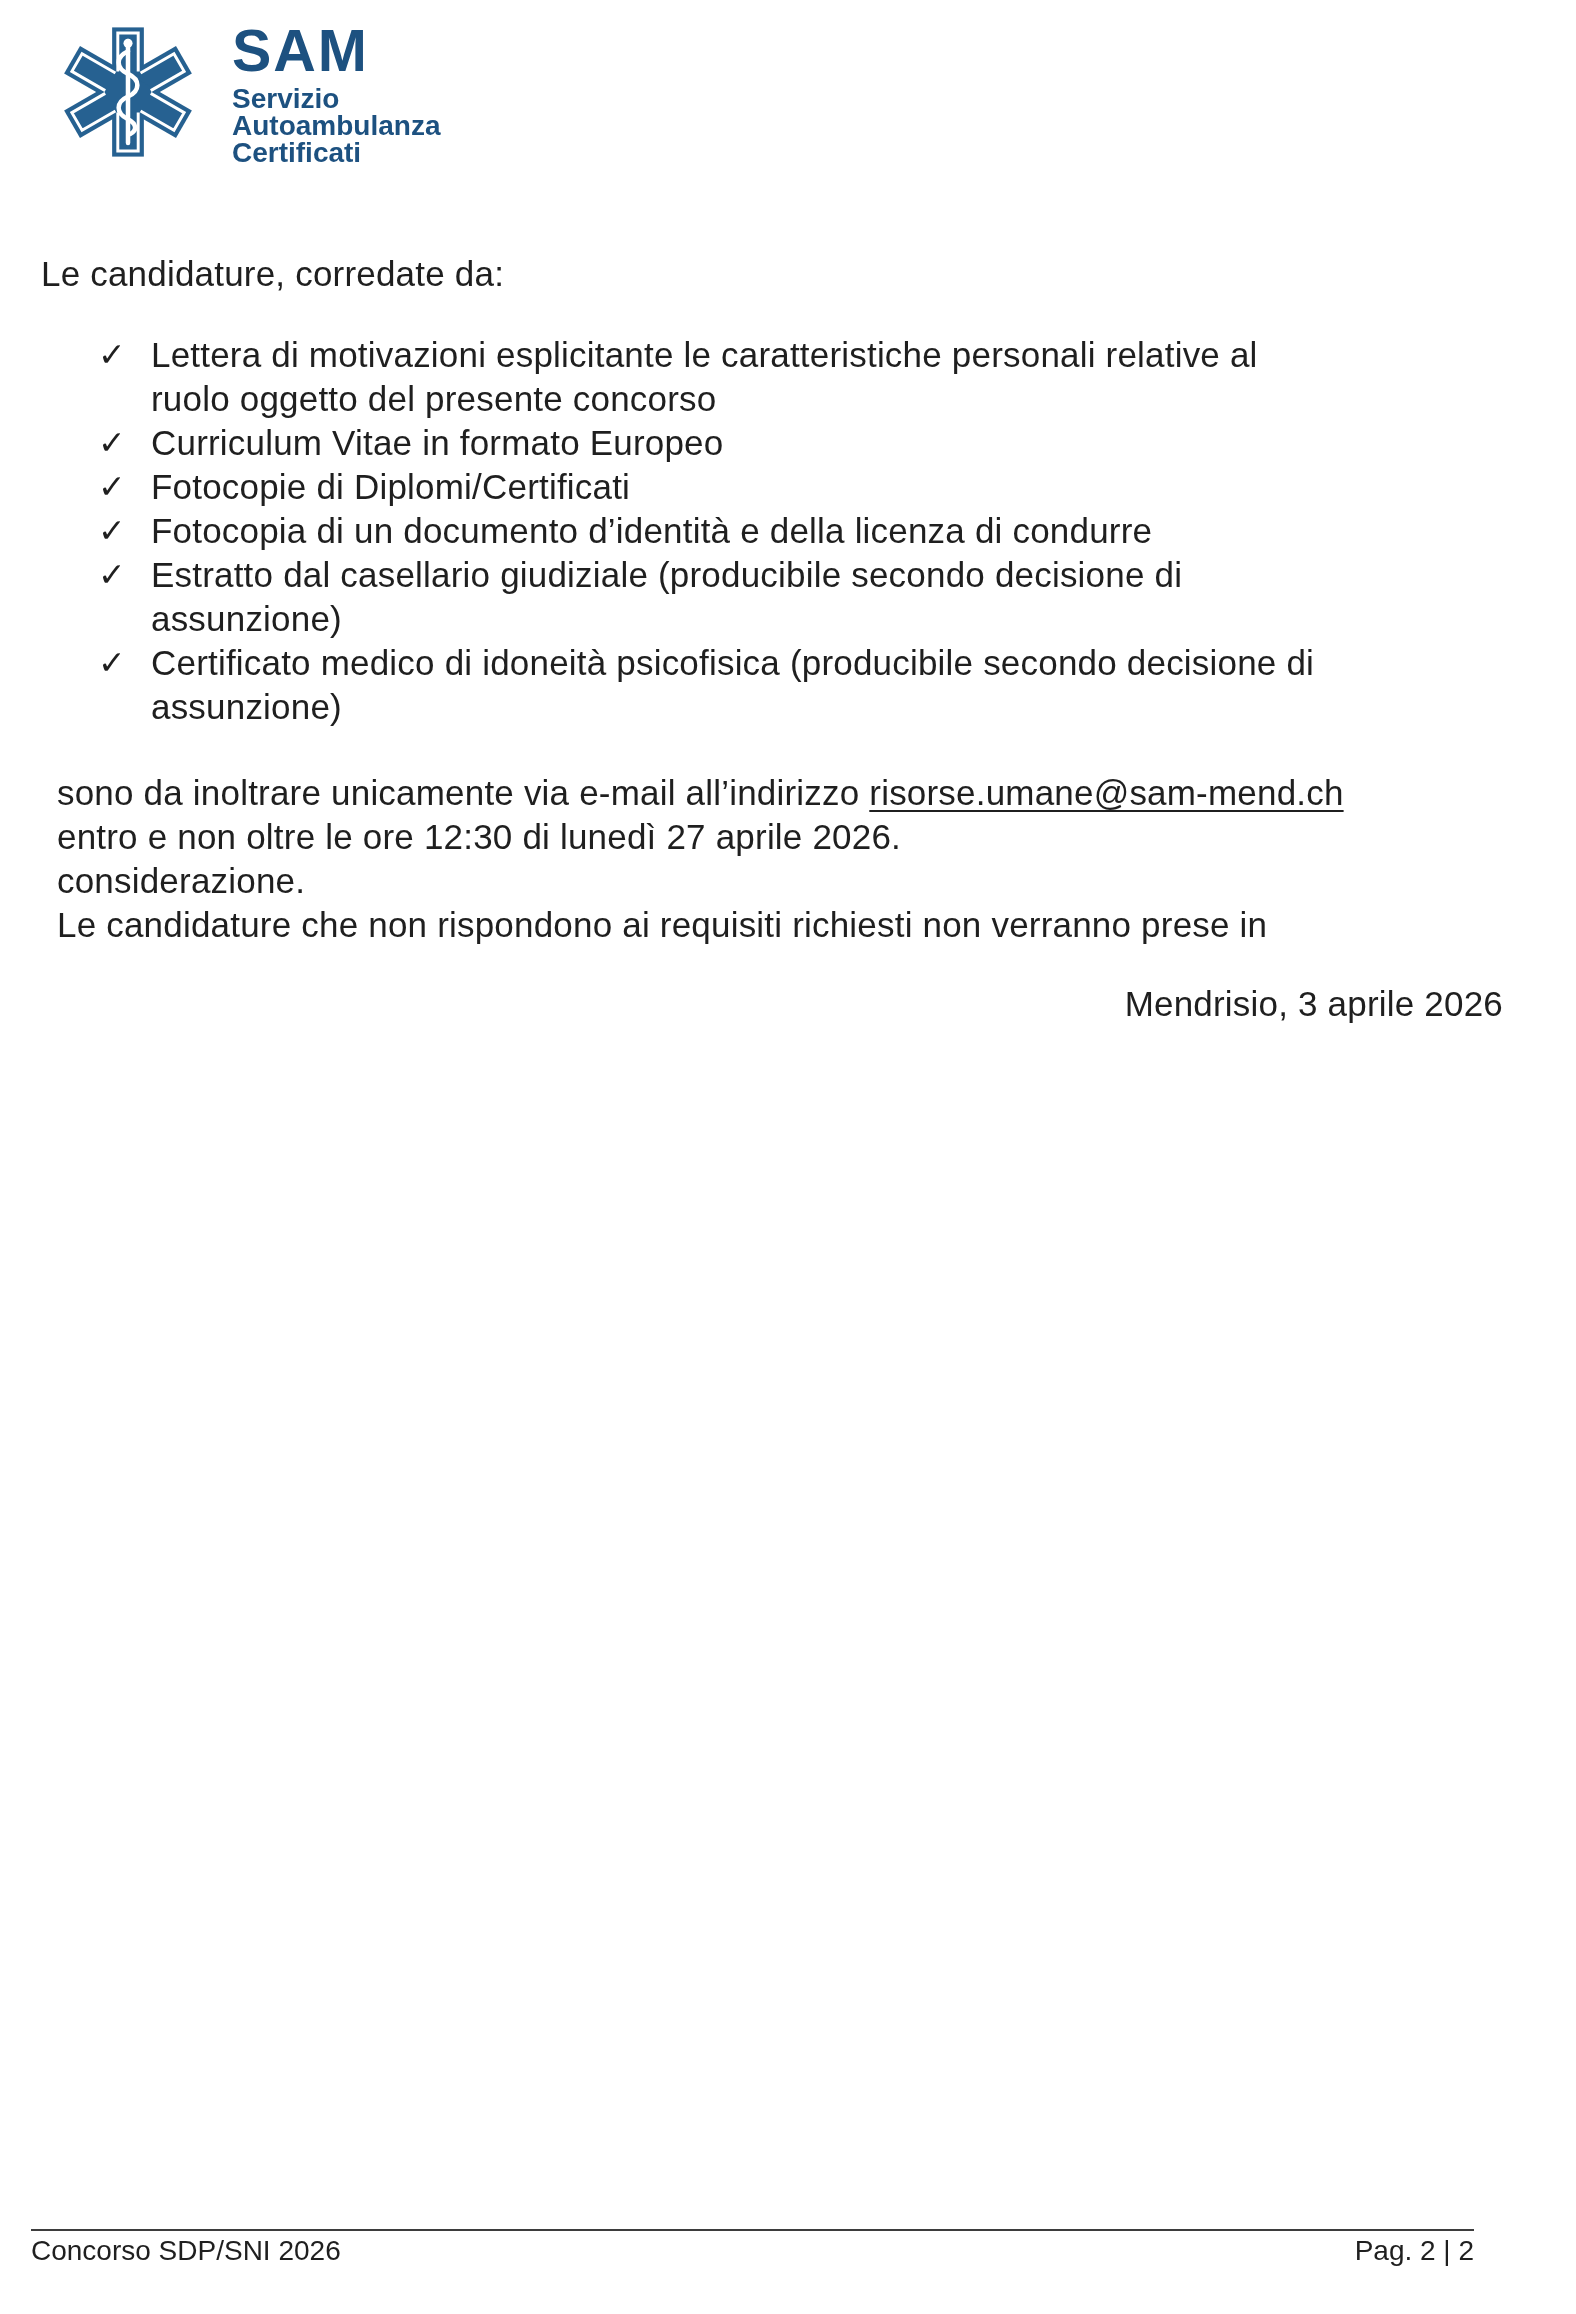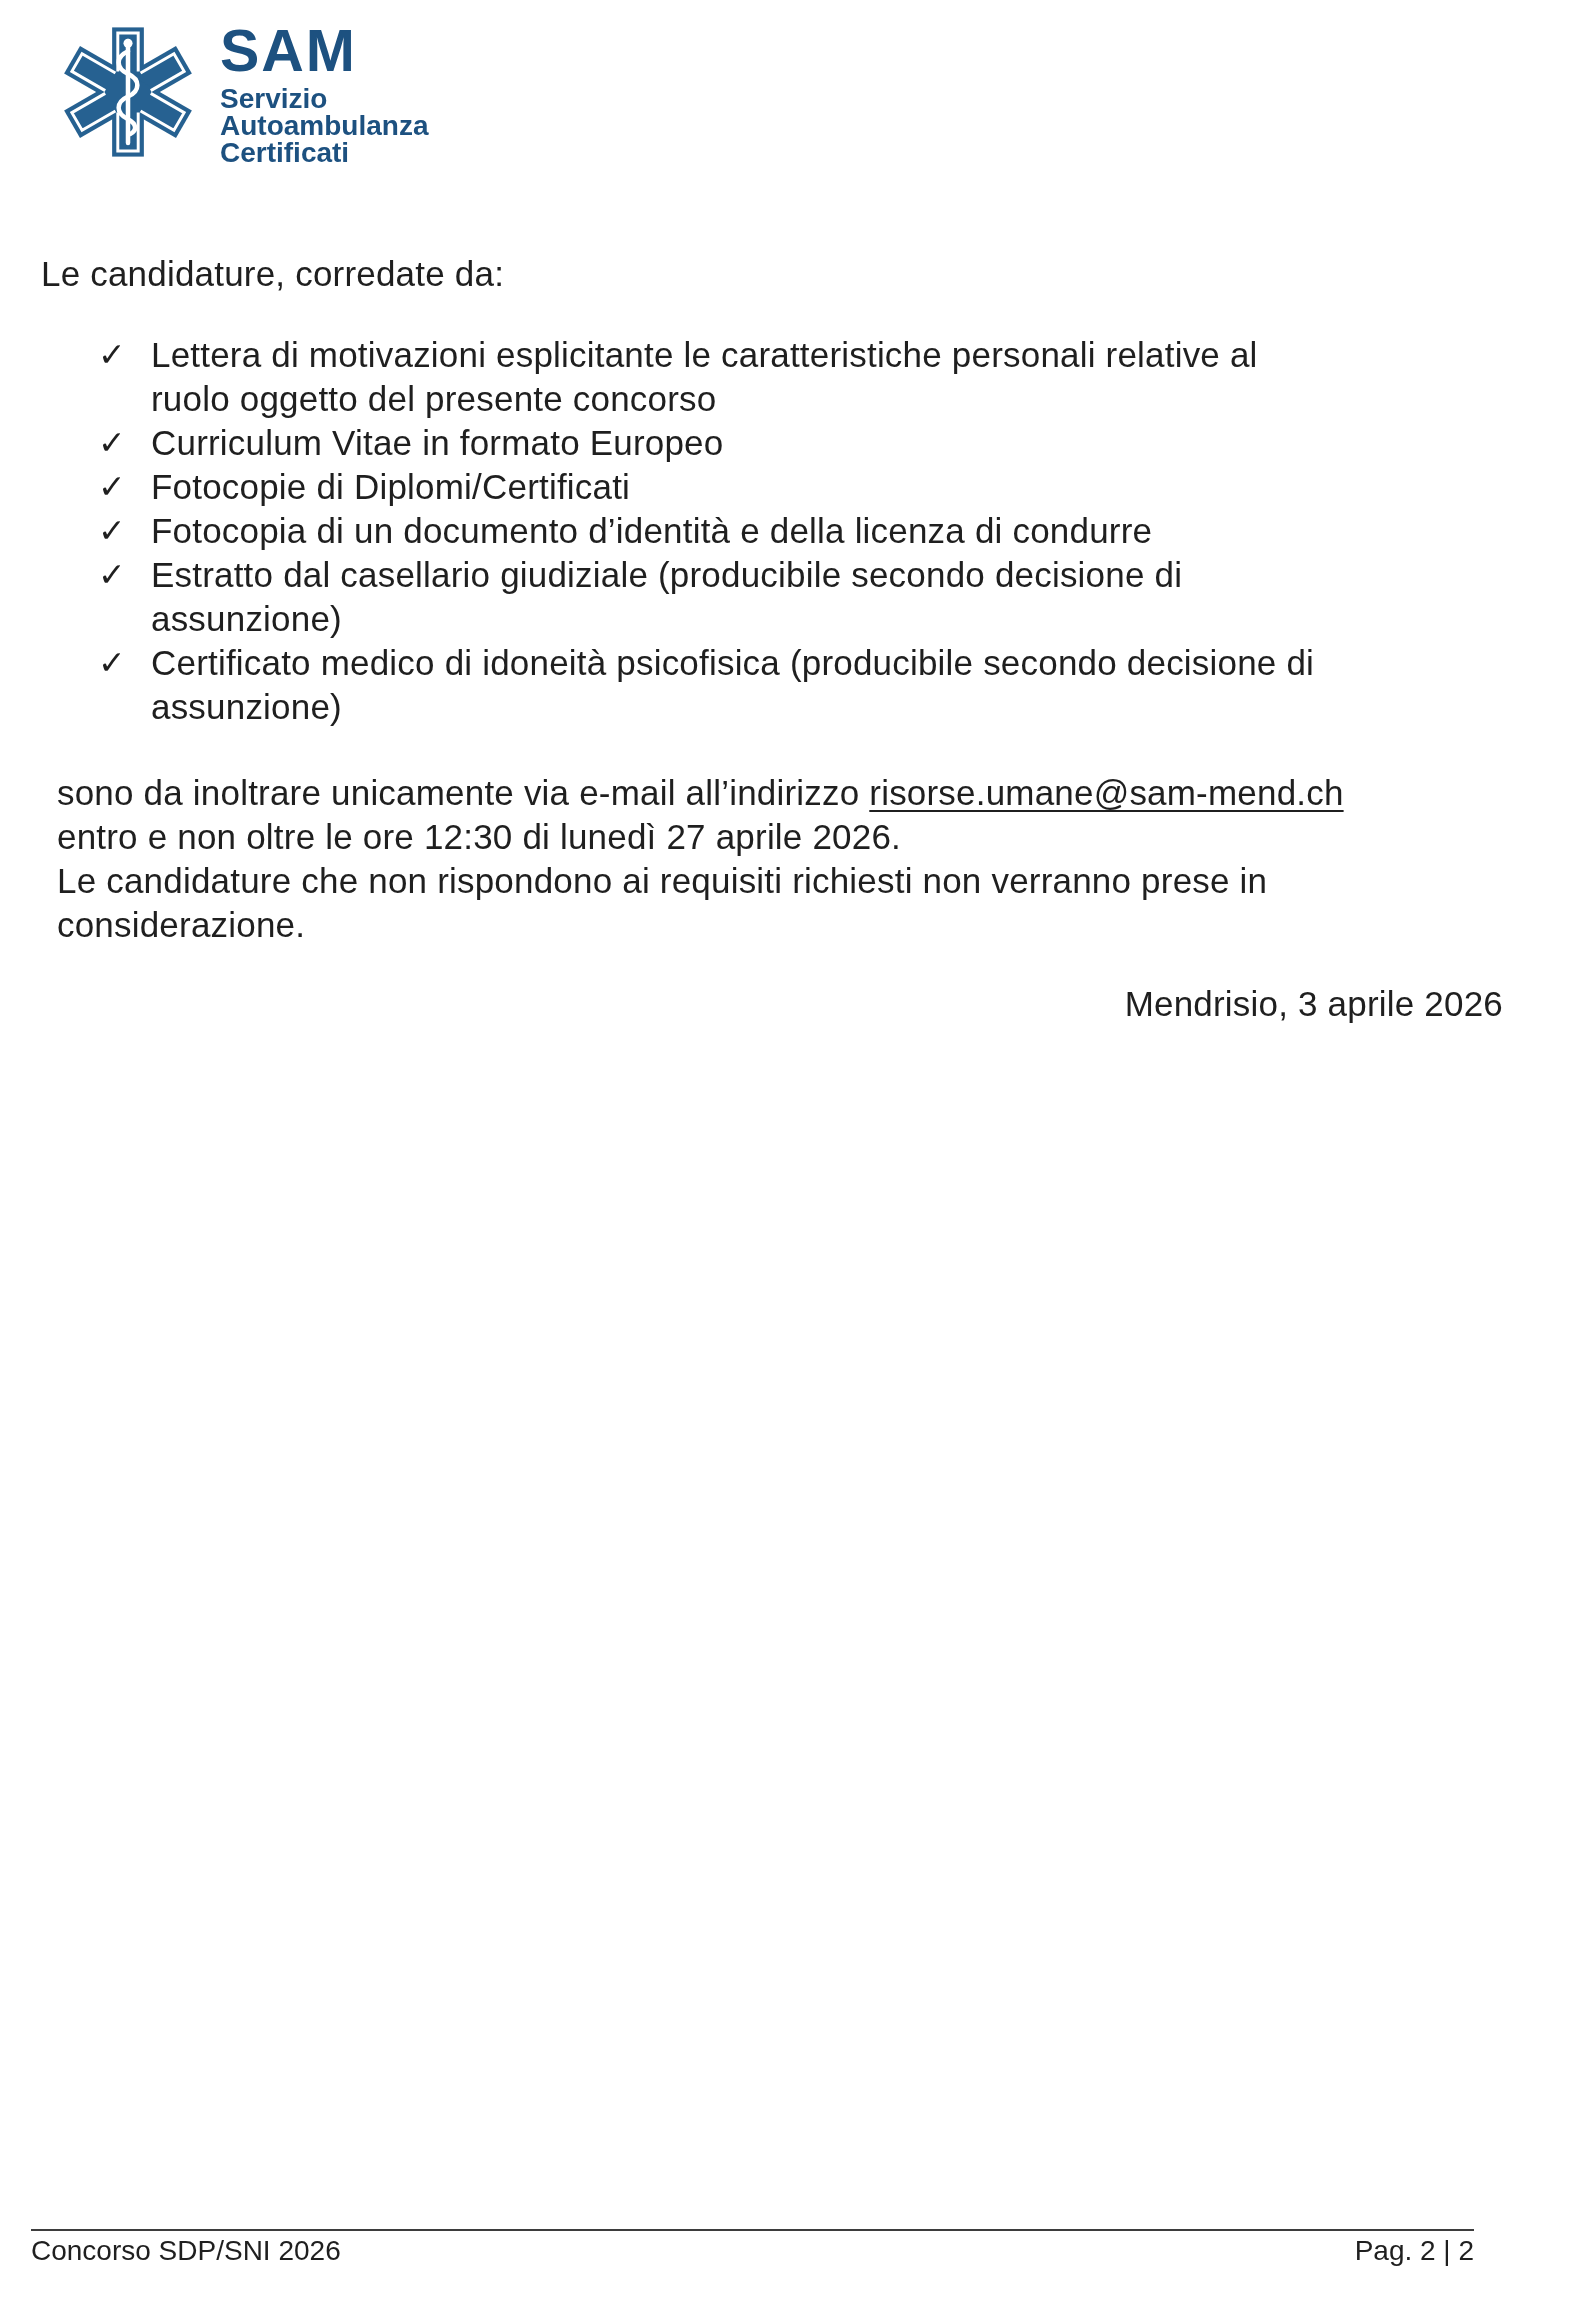--- a/index.html
+++ b/index.html
@@ -20,21 +20,21 @@
     margin:0 auto;
   }
 
   
   .logo{
     position:absolute;
     left:60px;
     top:24px;
     display:flex;
     align-items:flex-start;
-    gap:24px;
+    gap:36px;
   }
   .logo-star{width:136px;height:136px;color:var(--star);}
   .logo-star svg{width:100%;height:100%;display:block;}
   .logo-text{display:flex;flex-direction:column;padding-top:0px;}
   .logo-acronym{
     font-size:59px;
     font-weight:bold;
     letter-spacing:1.9px;
     line-height:54px;
     color:var(--brand);
@@ -176,22 +176,22 @@
         <div class="line">assunzione)</div>
       </li>
     </ul>
 
     <div class="para">
       <div class="line"><span>sono da inoltrare unicamente via e-mail all’indirizzo </span><span class="email">risorse.umane@sam-mend.ch</span></div>
       <div class="line">entro e non oltre le ore 12:30 di lunedì 27 aprile 2026.</div>
     </div>
 
     <div class="para para2">
+      <div class="line">considerazione.</div>
       <div class="line">Le candidature che non rispondono ai requisiti richiesti non verranno prese in</div>
-      <div class="line">considerazione.</div>
     </div>
 
     <div class="dateline">Mendrisio, 3 aprile 2026</div>
 
   </div>
 
   <div class="footer">
     <span>Concorso SDP/SNI 2026</span>
     <span>Pag. 2 | 2</span>
   </div>

